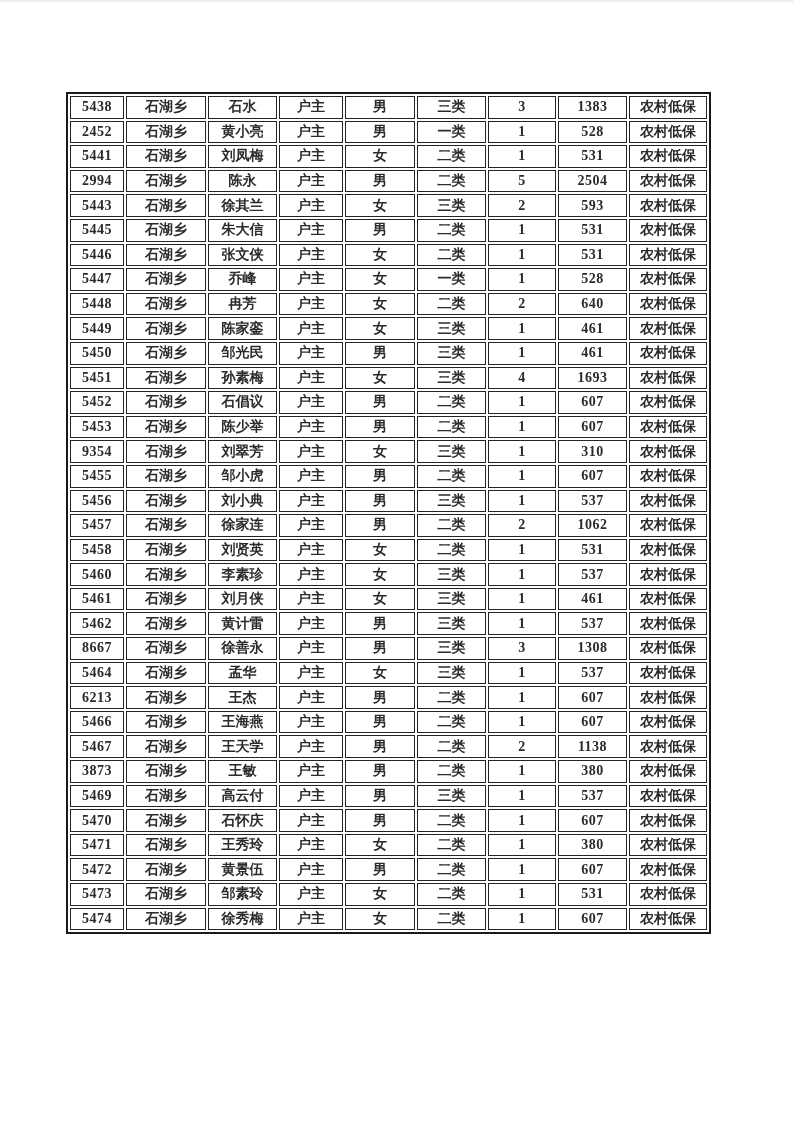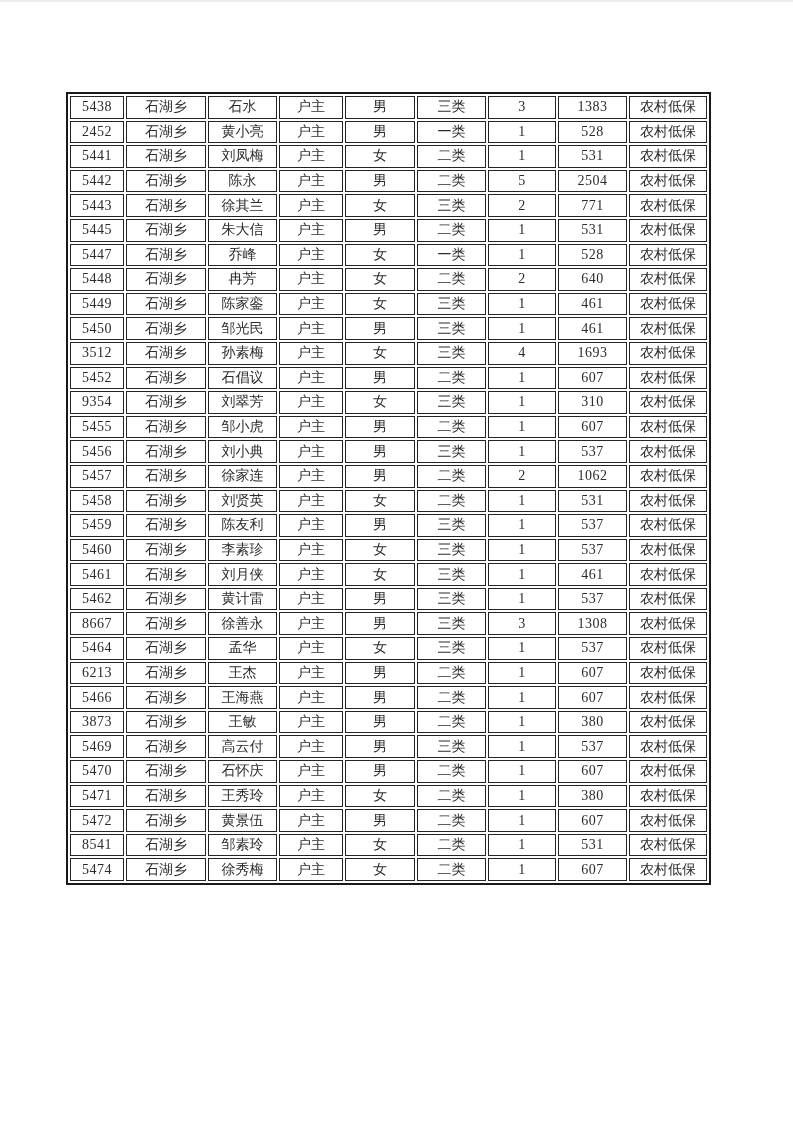--- a/index.html
+++ b/index.html
@@ -23,20 +23,21 @@
     background: #ececec;
   }
   table.data-table {
     position: absolute;
     left: 66px; top: 92px;
     border-collapse: separate;
     border-spacing: 2px;
     border: 2px solid #1a1a1a;
     table-layout: fixed;
     background: #ffffff;
+    font-weight: bold;
   }
   table.data-table td {
     box-sizing: border-box;
     border: 1px solid #242424;
     height: 22.6px;
     text-align: center;
     vertical-align: middle;
     font-size: 14px;
     color: #2b2b2b;
     white-space: nowrap;
@@ -91,47 +92,58 @@
     <td>石湖乡</td>
     <td>刘凤梅</td>
     <td>户主</td>
     <td>女</td>
     <td>二类</td>
     <td class="num">1</td>
     <td class="num">531</td>
     <td>农村低保</td>
   </tr>
         <tr>
-    <td class="num">5442</td>
+    <td class="num">2994</td>
     <td>石湖乡</td>
     <td>陈永</td>
     <td>户主</td>
     <td>男</td>
     <td>二类</td>
     <td class="num">5</td>
     <td class="num">2504</td>
     <td>农村低保</td>
   </tr>
         <tr>
     <td class="num">5443</td>
     <td>石湖乡</td>
     <td>徐其兰</td>
     <td>户主</td>
     <td>女</td>
     <td>三类</td>
     <td class="num">2</td>
-    <td class="num">771</td>
+    <td class="num">593</td>
     <td>农村低保</td>
   </tr>
         <tr>
     <td class="num">5445</td>
     <td>石湖乡</td>
     <td>朱大信</td>
     <td>户主</td>
     <td>男</td>
+    <td>二类</td>
+    <td class="num">1</td>
+    <td class="num">531</td>
+    <td>农村低保</td>
+  </tr>
+        <tr>
+    <td class="num">5446</td>
+    <td>石湖乡</td>
+    <td>张文侠</td>
+    <td>户主</td>
+    <td>女</td>
     <td>二类</td>
     <td class="num">1</td>
     <td class="num">531</td>
     <td>农村低保</td>
   </tr>
         <tr>
     <td class="num">5447</td>
     <td>石湖乡</td>
     <td>乔峰</td>
     <td>户主</td>
@@ -168,21 +180,21 @@
     <td>石湖乡</td>
     <td>邹光民</td>
     <td>户主</td>
     <td>男</td>
     <td>三类</td>
     <td class="num">1</td>
     <td class="num">461</td>
     <td>农村低保</td>
   </tr>
         <tr>
-    <td class="num">3512</td>
+    <td class="num">5451</td>
     <td>石湖乡</td>
     <td>孙素梅</td>
     <td>户主</td>
     <td>女</td>
     <td>三类</td>
     <td class="num">4</td>
     <td class="num">1693</td>
     <td>农村低保</td>
   </tr>
         <tr>
@@ -190,20 +202,31 @@
     <td>石湖乡</td>
     <td>石倡议</td>
     <td>户主</td>
     <td>男</td>
     <td>二类</td>
     <td class="num">1</td>
     <td class="num">607</td>
     <td>农村低保</td>
   </tr>
         <tr>
+    <td class="num">5453</td>
+    <td>石湖乡</td>
+    <td>陈少举</td>
+    <td>户主</td>
+    <td>男</td>
+    <td>二类</td>
+    <td class="num">1</td>
+    <td class="num">607</td>
+    <td>农村低保</td>
+  </tr>
+        <tr>
     <td class="num">9354</td>
     <td>石湖乡</td>
     <td>刘翠芳</td>
     <td>户主</td>
     <td>女</td>
     <td>三类</td>
     <td class="num">1</td>
     <td class="num">310</td>
     <td>农村低保</td>
   </tr>
@@ -245,31 +268,20 @@
     <td>石湖乡</td>
     <td>刘贤英</td>
     <td>户主</td>
     <td>女</td>
     <td>二类</td>
     <td class="num">1</td>
     <td class="num">531</td>
     <td>农村低保</td>
   </tr>
         <tr>
-    <td class="num">5459</td>
-    <td>石湖乡</td>
-    <td>陈友利</td>
-    <td>户主</td>
-    <td>男</td>
-    <td>三类</td>
-    <td class="num">1</td>
-    <td class="num">537</td>
-    <td>农村低保</td>
-  </tr>
-        <tr>
     <td class="num">5460</td>
     <td>石湖乡</td>
     <td>李素珍</td>
     <td>户主</td>
     <td>女</td>
     <td>三类</td>
     <td class="num">1</td>
     <td class="num">537</td>
     <td>农村低保</td>
   </tr>
@@ -333,20 +345,31 @@
     <td>石湖乡</td>
     <td>王海燕</td>
     <td>户主</td>
     <td>男</td>
     <td>二类</td>
     <td class="num">1</td>
     <td class="num">607</td>
     <td>农村低保</td>
   </tr>
         <tr>
+    <td class="num">5467</td>
+    <td>石湖乡</td>
+    <td>王天学</td>
+    <td>户主</td>
+    <td>男</td>
+    <td>二类</td>
+    <td class="num">2</td>
+    <td class="num">1138</td>
+    <td>农村低保</td>
+  </tr>
+        <tr>
     <td class="num">3873</td>
     <td>石湖乡</td>
     <td>王敏</td>
     <td>户主</td>
     <td>男</td>
     <td>二类</td>
     <td class="num">1</td>
     <td class="num">380</td>
     <td>农村低保</td>
   </tr>
@@ -388,21 +411,21 @@
     <td>石湖乡</td>
     <td>黄景伍</td>
     <td>户主</td>
     <td>男</td>
     <td>二类</td>
     <td class="num">1</td>
     <td class="num">607</td>
     <td>农村低保</td>
   </tr>
         <tr>
-    <td class="num">8541</td>
+    <td class="num">5473</td>
     <td>石湖乡</td>
     <td>邹素玲</td>
     <td>户主</td>
     <td>女</td>
     <td>二类</td>
     <td class="num">1</td>
     <td class="num">531</td>
     <td>农村低保</td>
   </tr>
         <tr>

